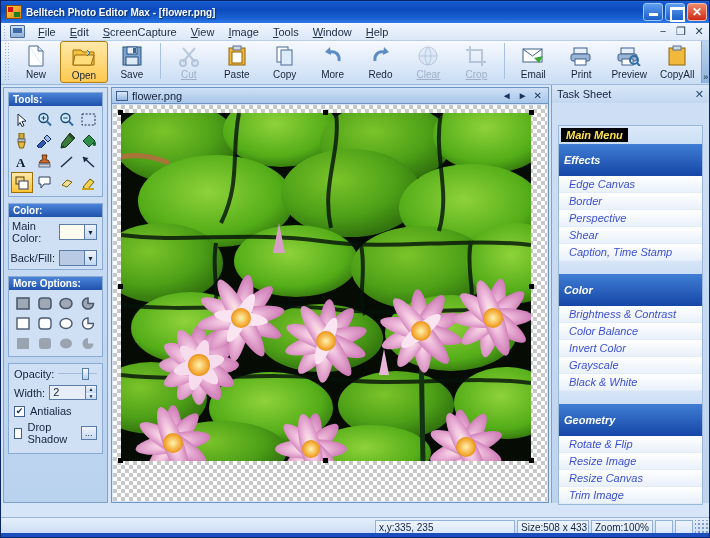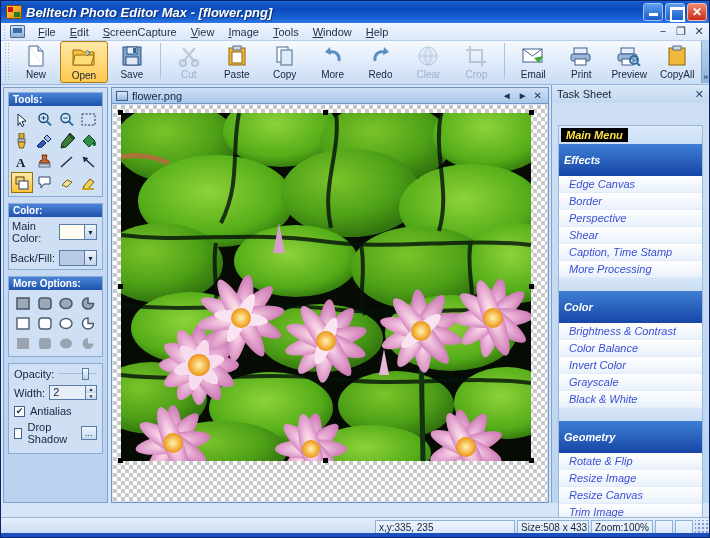--- a/index.html
+++ b/index.html
@@ -34,23 +34,23 @@
   }
   .title-icon:before {
     content:""; position:absolute; left:1px; top:1px; width:5px; height:5px;
     background:#d81010;
   }
   .title-icon:after {
     content:""; position:absolute; right:1px; bottom:1px; width:6px; height:5px;
     background:#1f7f1f;
   }
   .title-text {
-    color: #fff; font-weight: bold; font-size: 13px;
+    color: #fff; font-weight: bold; font-size: 10px;
     text-shadow: 1px 1px 1px rgba(0,0,0,.5);
-    white-space: nowrap; flex: 1; font-style: italic;
+    white-space: nowrap; flex: 1;
   }
   .tb-buttons { display: flex; gap: 2px; padding-right: 2px; }
   .tb-btn {
     width: 20px; height: 18px;
     border: 1px solid #9fc6f5;
     border-radius: 3px;
     background: linear-gradient(180deg,#5f9ef0,#1b5ec9);
     color:#fff; font-size: 10px; line-height: 16px; text-align:center;
     position: relative;
   }
@@ -104,21 +104,21 @@
   }
   .tbtn {
     width:48px; height:42px; display:flex; flex-direction:column;
     align-items:center; justify-content:flex-start; padding-top:2px;
     font-size:10px; color:#16243a; position:relative;
   }
   .tbtn.sel {
     background: linear-gradient(180deg,#ffe9a8,#ffc94e);
     border:1px solid #b07f12; border-radius:3px;
   }
-  .tbtn.dis { color:#9fb0c6; }
+  .tbtn.dis { color:#9fb0c6;text-decoration:underline; }
   .tbtn .gl { height:26px; display:flex; align-items:center; justify-content:center; }
   .tb-sep { width:1px; height:36px; margin:2px 4px; background:#a9c2e2; }
   .toolbar-end {
     margin-left:auto; width:10px; height:42px;
     background:linear-gradient(180deg,#bcd4ef,#8fb4dd);
     border-left:1px solid #7fa2cc;
     position:relative;
   }
   .toolbar-end:after{content:"»";position:absolute;bottom:1px;left:1px;font-size:9px;color:#16243a;}
 
@@ -904,21 +904,20 @@
       <div class="mm-wrap">
         <div class="mainmenu">Main Menu</div>
       </div>
 
       <div class="cat">Effects</div>
       <div class="link">Edge Canvas</div>
       <div class="link">Border</div>
       <div class="link">Perspective</div>
       <div class="link">Shear</div>
       <div class="link">Caption, Time Stamp</div>
-      <div class="link">More Processing</div>
       <div class="gap"></div>
 
       <div class="cat">Color</div>
       <div class="link">Brightness &amp; Contrast</div>
       <div class="link">Color Balance</div>
       <div class="link">Invert Color</div>
       <div class="link">Grayscale</div>
       <div class="link">Black &amp; White</div>
       <div class="gap"></div>
 

